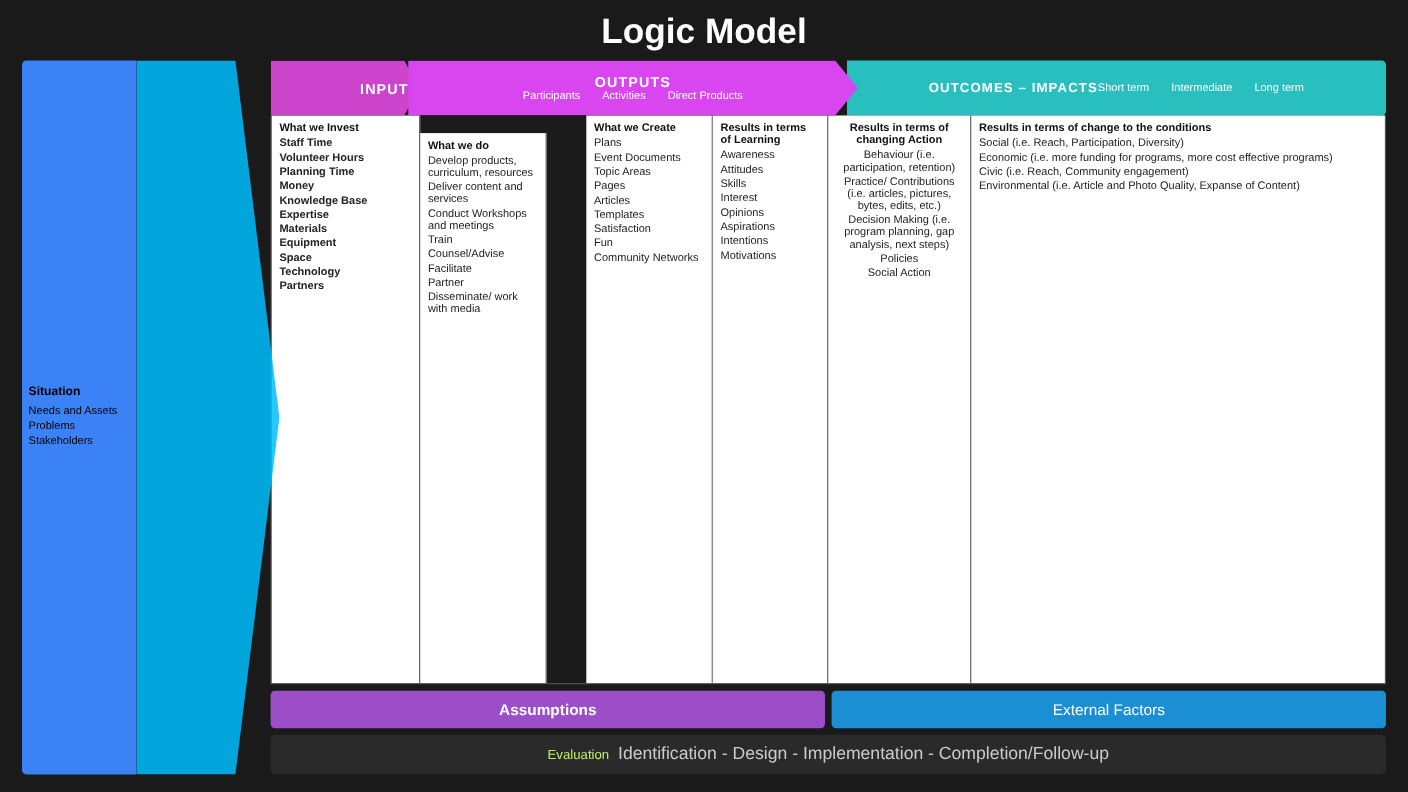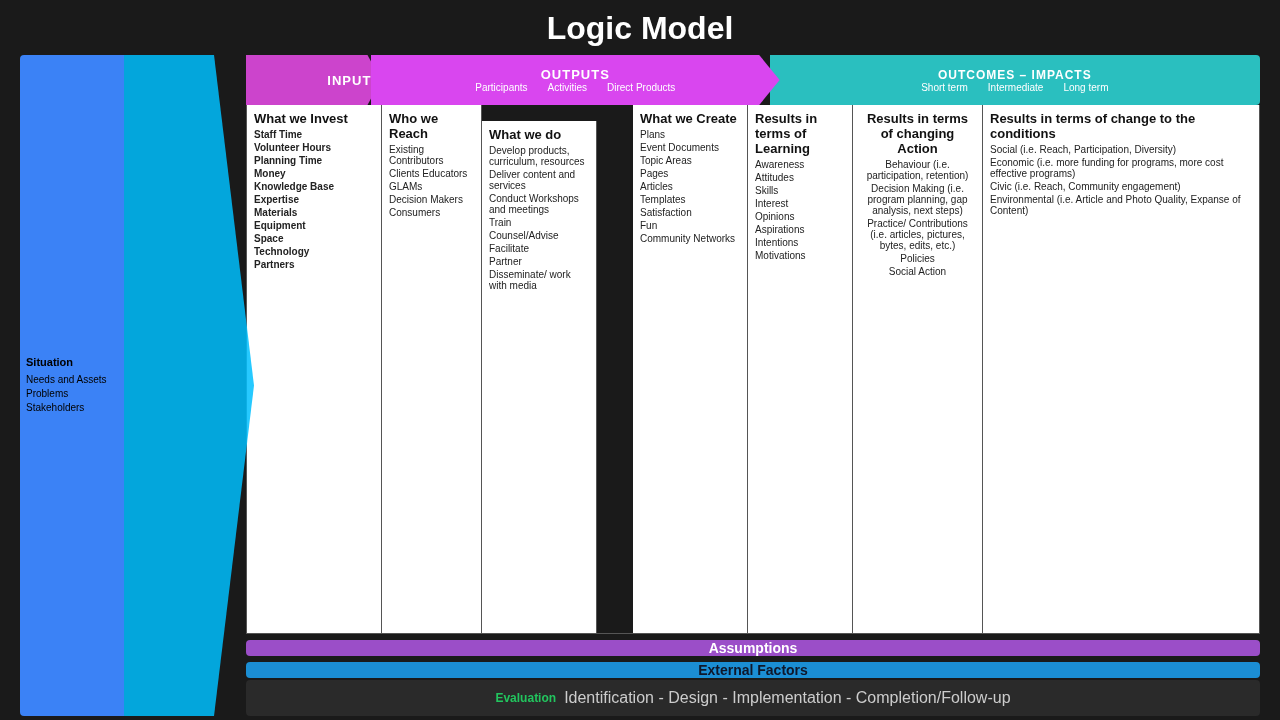--- a/index.html
+++ b/index.html
@@ -9,21 +9,21 @@
       width: 1280px;
       height: 720px;
       overflow: hidden;
       color: #fff;
     }
     .page-wrapper {
       width: 1280px;
       height: 720px;
       display: flex;
       flex-direction: column;
-      padding: 10px 20px 4px 20px;
+      padding: 10px 20px 16px 20px;
     }
     .title {
       text-align: center;
       font-size: 32px;
       font-weight: bold;
       color: #fff;
       margin-bottom: 8px;
     }
     
     .grid-container {
@@ -71,21 +71,21 @@
     .header-outputs .out-subs {
       display: flex;
       gap: 20px;
       font-size: 10px;
       color: #fff;
     }
     .header-outcomes {
       flex: 1.2;
       background: #2abfbf;
       display: flex;
-      flex-direction: column;
+      flex-direction: row;
       align-items: center;
       justify-content: center;
       margin-left: -10px;
       border-radius: 0 4px 4px 0;
     }
     .header-outcomes .out-title {
       font-size: 12px;
       font-weight: bold;
       color: #fff;
       letter-spacing: 1px;
@@ -142,39 +142,38 @@
     .col-inter {
       width: 130px;
       min-width: 130px;
       text-align: center;
     }
     .col-long {
       flex: 1;
     }
     .col-header {
       font-weight: bold;
-      font-size: 13px;
+      font-size: 10px;
       margin-bottom: 3px;
       color: #111;
     }
     .col-item {
       margin-bottom: 2px;
       font-size: 10px;
       color: #222;
     }
     .col-item.bold {
       font-weight: bold;
     }
     
     .bottom-section {
       display: flex;
       margin-top: 6px;
       gap: 6px;
       height: 34px;
-      flex-direction: column;
     }
     .assumptions-bar {
       flex: 1;
       background: #9b4ec8;
       display: flex;
       align-items: center;
       justify-content: center;
       border-radius: 4px;
     }
     .assumptions-bar span {
@@ -185,38 +184,38 @@
     .external-bar {
       flex: 1;
       background: #1b8ed4;
       display: flex;
       align-items: center;
       justify-content: center;
       border-radius: 4px;
     }
     .external-bar span {
       font-size: 14px;
-      font-weight: bold;
-      color: #0f172a;
+      font-weight: normal;
+      color: #ffffff;
     }
     
     .eval-bar {
       background: #2a2a2a;
       height: 36px;
       display: flex;
       align-items: center;
       justify-content: center;
       gap: 8px;
       margin-top: 6px;
       border-radius: 4px;
     }
     .eval-bar .eval-label {
       font-size: 12px;
-      font-weight: bold;
-      color: #22c55e;
+      font-weight: normal;
+      color: #bef264;
     }
     .eval-bar .eval-steps {
       font-size: 16px;
       color: #ccc;
     }
     .sit-title {
       font-weight: bold;
       font-size: 11px;
       color: #000;
       margin-bottom: 6px;
@@ -327,28 +326,20 @@
           <div class="col-item bold">Money</div>
           <div class="col-item bold">Knowledge Base</div>
           <div class="col-item bold">Expertise</div>
           <div class="col-item bold">Materials</div>
           <div class="col-item bold">Equipment</div>
           <div class="col-item bold">Space</div>
           <div class="col-item bold">Technology</div>
           <div class="col-item bold">Partners</div>
         </div>
 
-        <div class="col col-who">
-          <div class="col-header">Who we Reach</div>
-          <div class="col-item">Existing Contributors</div>
-          <div class="col-item">Clients Educators</div>
-          <div class="col-item">GLAMs</div>
-          <div class="col-item">Decision Makers</div>
-          <div class="col-item">Consumers</div>
-        </div>
 
         <div class="col col-what-do">
           <div class="col-header">What we do</div>
           <div class="col-item">Develop products, curriculum, resources</div>
           <div class="col-item">Deliver content and services</div>
           <div class="col-item">Conduct Workshops and meetings</div>
           <div class="col-item">Train</div>
           <div class="col-item">Counsel/Advise</div>
           <div class="col-item">Facilitate</div>
           <div class="col-item">Partner</div>
@@ -376,22 +367,22 @@
           <div class="col-item">Interest</div>
           <div class="col-item">Opinions</div>
           <div class="col-item">Aspirations</div>
           <div class="col-item">Intentions</div>
           <div class="col-item">Motivations</div>
         </div>
 
         <div class="col col-inter">
           <div class="col-header">Results in terms of changing Action</div>
           <div class="col-item">Behaviour (i.e. participation, retention)</div>
+          <div class="col-item">Practice/ Contributions (i.e. articles, pictures, bytes, edits, etc.)</div>
           <div class="col-item">Decision Making (i.e. program planning, gap analysis, next steps)</div>
-          <div class="col-item">Practice/ Contributions (i.e. articles, pictures, bytes, edits, etc.)</div>
           <div class="col-item">Policies</div>
           <div class="col-item">Social Action</div>
         </div>
 
         <div class="col col-long">
           <div class="col-header">Results in terms of change to the conditions</div>
           <div class="col-item">Social (i.e. Reach, Participation, Diversity)</div>
           <div class="col-item">Economic (i.e. more funding for programs, more cost effective programs)</div>
           <div class="col-item">Civic (i.e. Reach, Community engagement)</div>
           <div class="col-item">Environmental (i.e. Article and Photo Quality, Expanse of Content)</div>

